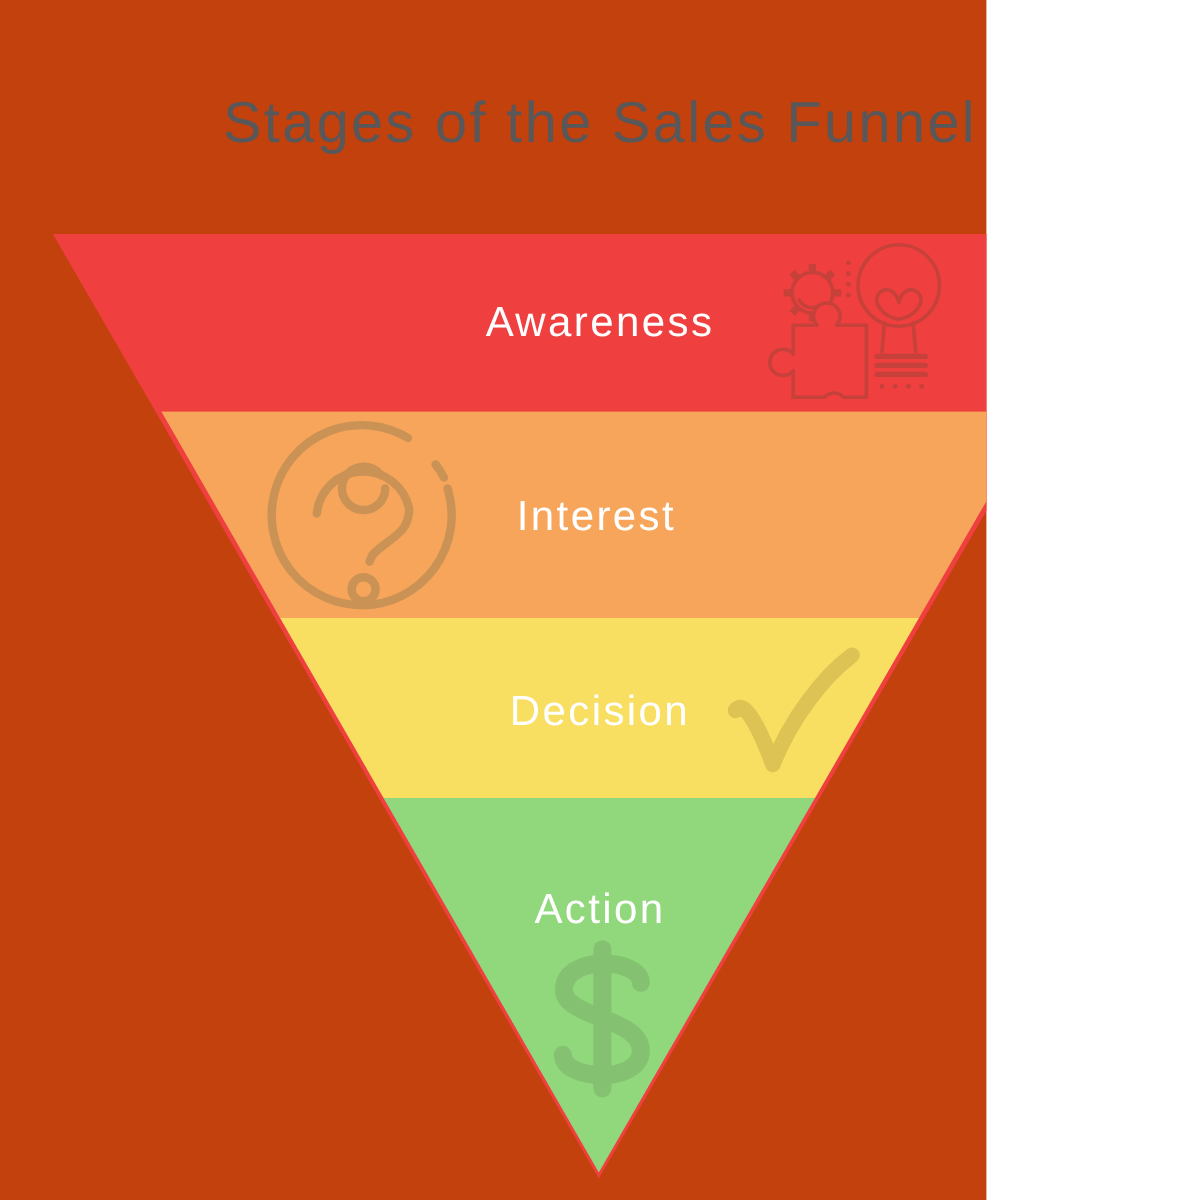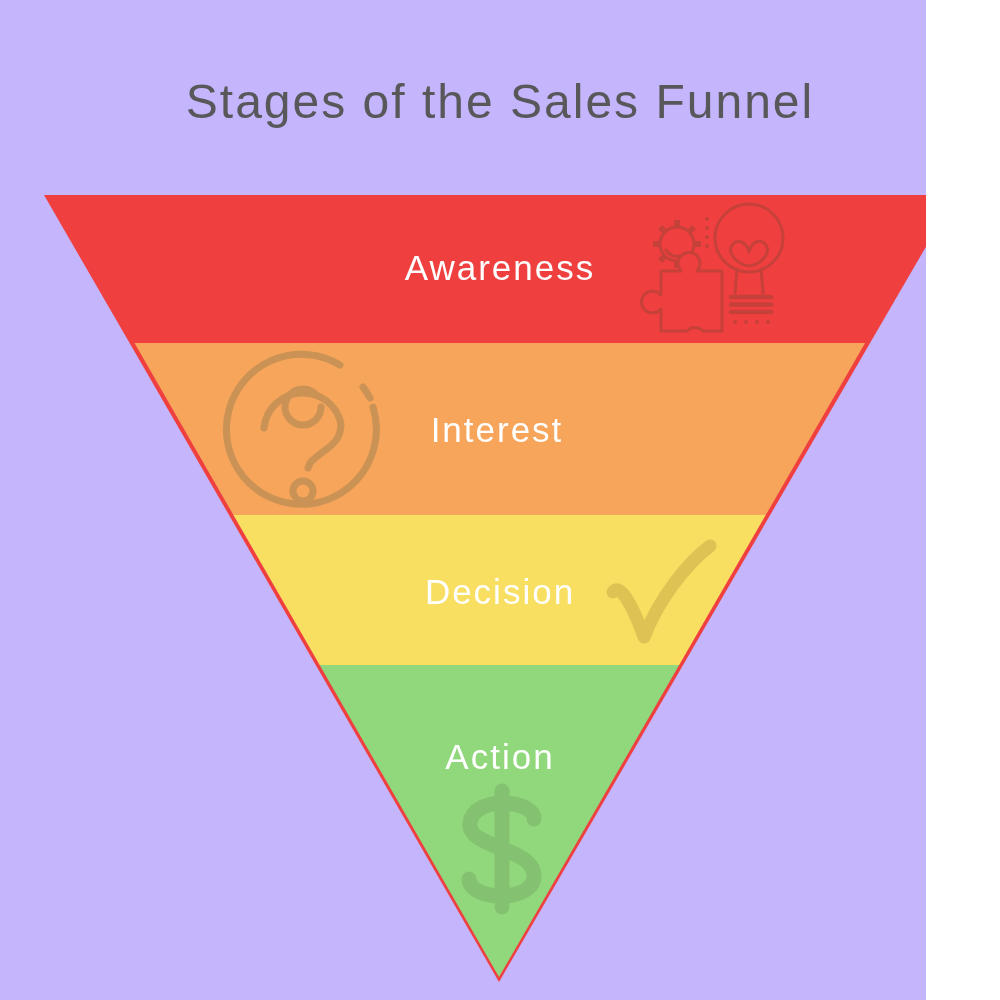--- a/index.html
+++ b/index.html
@@ -1,16 +1,16 @@
 <!DOCTYPE html>
 <html><head>
 <meta charset="utf-8">
 <style>
   html,body{margin:0;padding:0;background:#ffffff;}
-  .canvas{position:relative;width:926px;height:1000px;background:#c4b5fd;overflow:hidden;}
+  .canvas{position:relative;width:822px;height:1000px;background:#c2410c;overflow:hidden;}
   svg text{font-family:"Liberation Sans","DejaVu Sans",sans-serif;}
   .title-text{font-weight:300;letter-spacing:2px;}
   .stage-label{font-weight:300;letter-spacing:2px;}
 </style>
 </head>
 <body>
 
 <div class="canvas">
   <svg width="1000" height="1000" viewBox="0 0 1000 1000">
     <defs>

